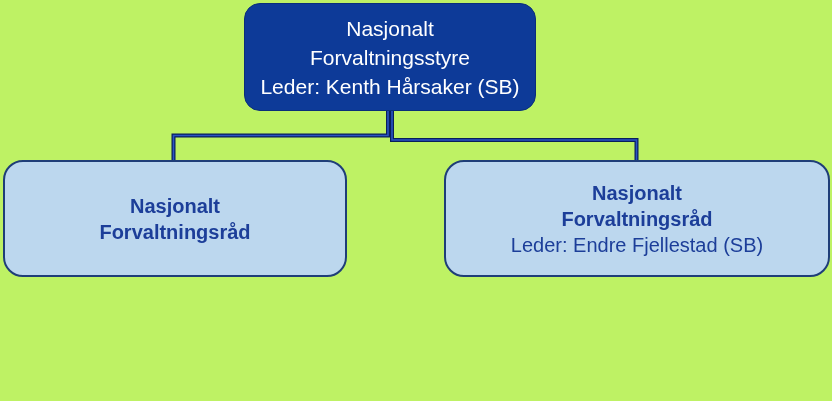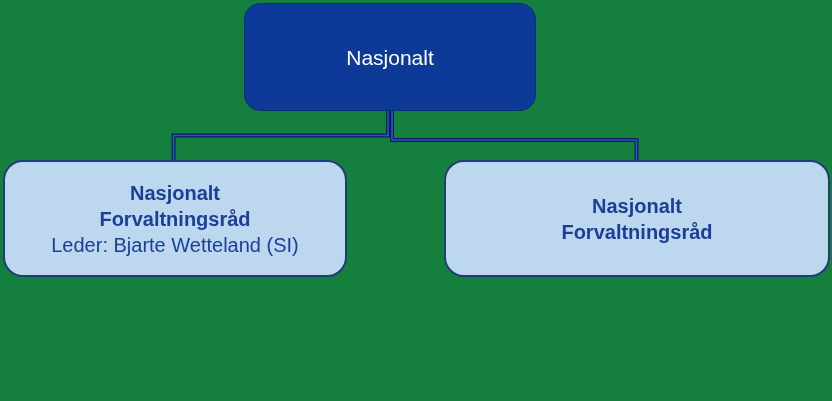--- a/index.html
+++ b/index.html
@@ -4,21 +4,21 @@
 <style>
   html, body {
     margin: 0;
     padding: 0;
     background: #000000;
   }
   .canvas {
     position: relative;
     width: 832px;
     height: 401px;
-    background: #15803d;
+    background: #bef264;
     overflow: hidden;
     font-family: "Liberation Sans", sans-serif;
   }
   .connectors {
     position: absolute;
     left: 0;
     top: 0;
     width: 832px;
     height: 401px;
     pointer-events: none;
@@ -87,26 +87,28 @@
 
   <svg class="connectors" viewBox="0 0 832 401" xmlns="http://www.w3.org/2000/svg">
     <path class="c-outer" d="M388,110 V135.5 H173.5 V160"></path>
     <path class="c-inner" d="M388,110 V135.5 H173.5 V160"></path>
     <path class="c-outer" d="M392,110 V140 H636.5 V160"></path>
     <path class="c-inner" d="M392,110 V140 H636.5 V160"></path>
   </svg>
 
   <div class="box root">
     <div>Nasjonalt</div>
+    <div>Forvaltningsstyre</div>
+    <div>Leder: Kenth Hårsaker (SB)</div>
   </div>
 
   <div class="box child left-node">
     <div class="bold-line">Nasjonalt</div>
     <div class="bold-line">Forvaltningsråd</div>
-    <div class="leader-line">Leder: Bjarte Wetteland (SI)</div>
   </div>
 
   <div class="box child right-node">
     <div class="bold-line">Nasjonalt</div>
     <div class="bold-line">Forvaltningsråd</div>
+    <div class="leader-line">Leder: Endre Fjellestad (SB)</div>
   </div>
 
 </div>
 
 </body></html>

